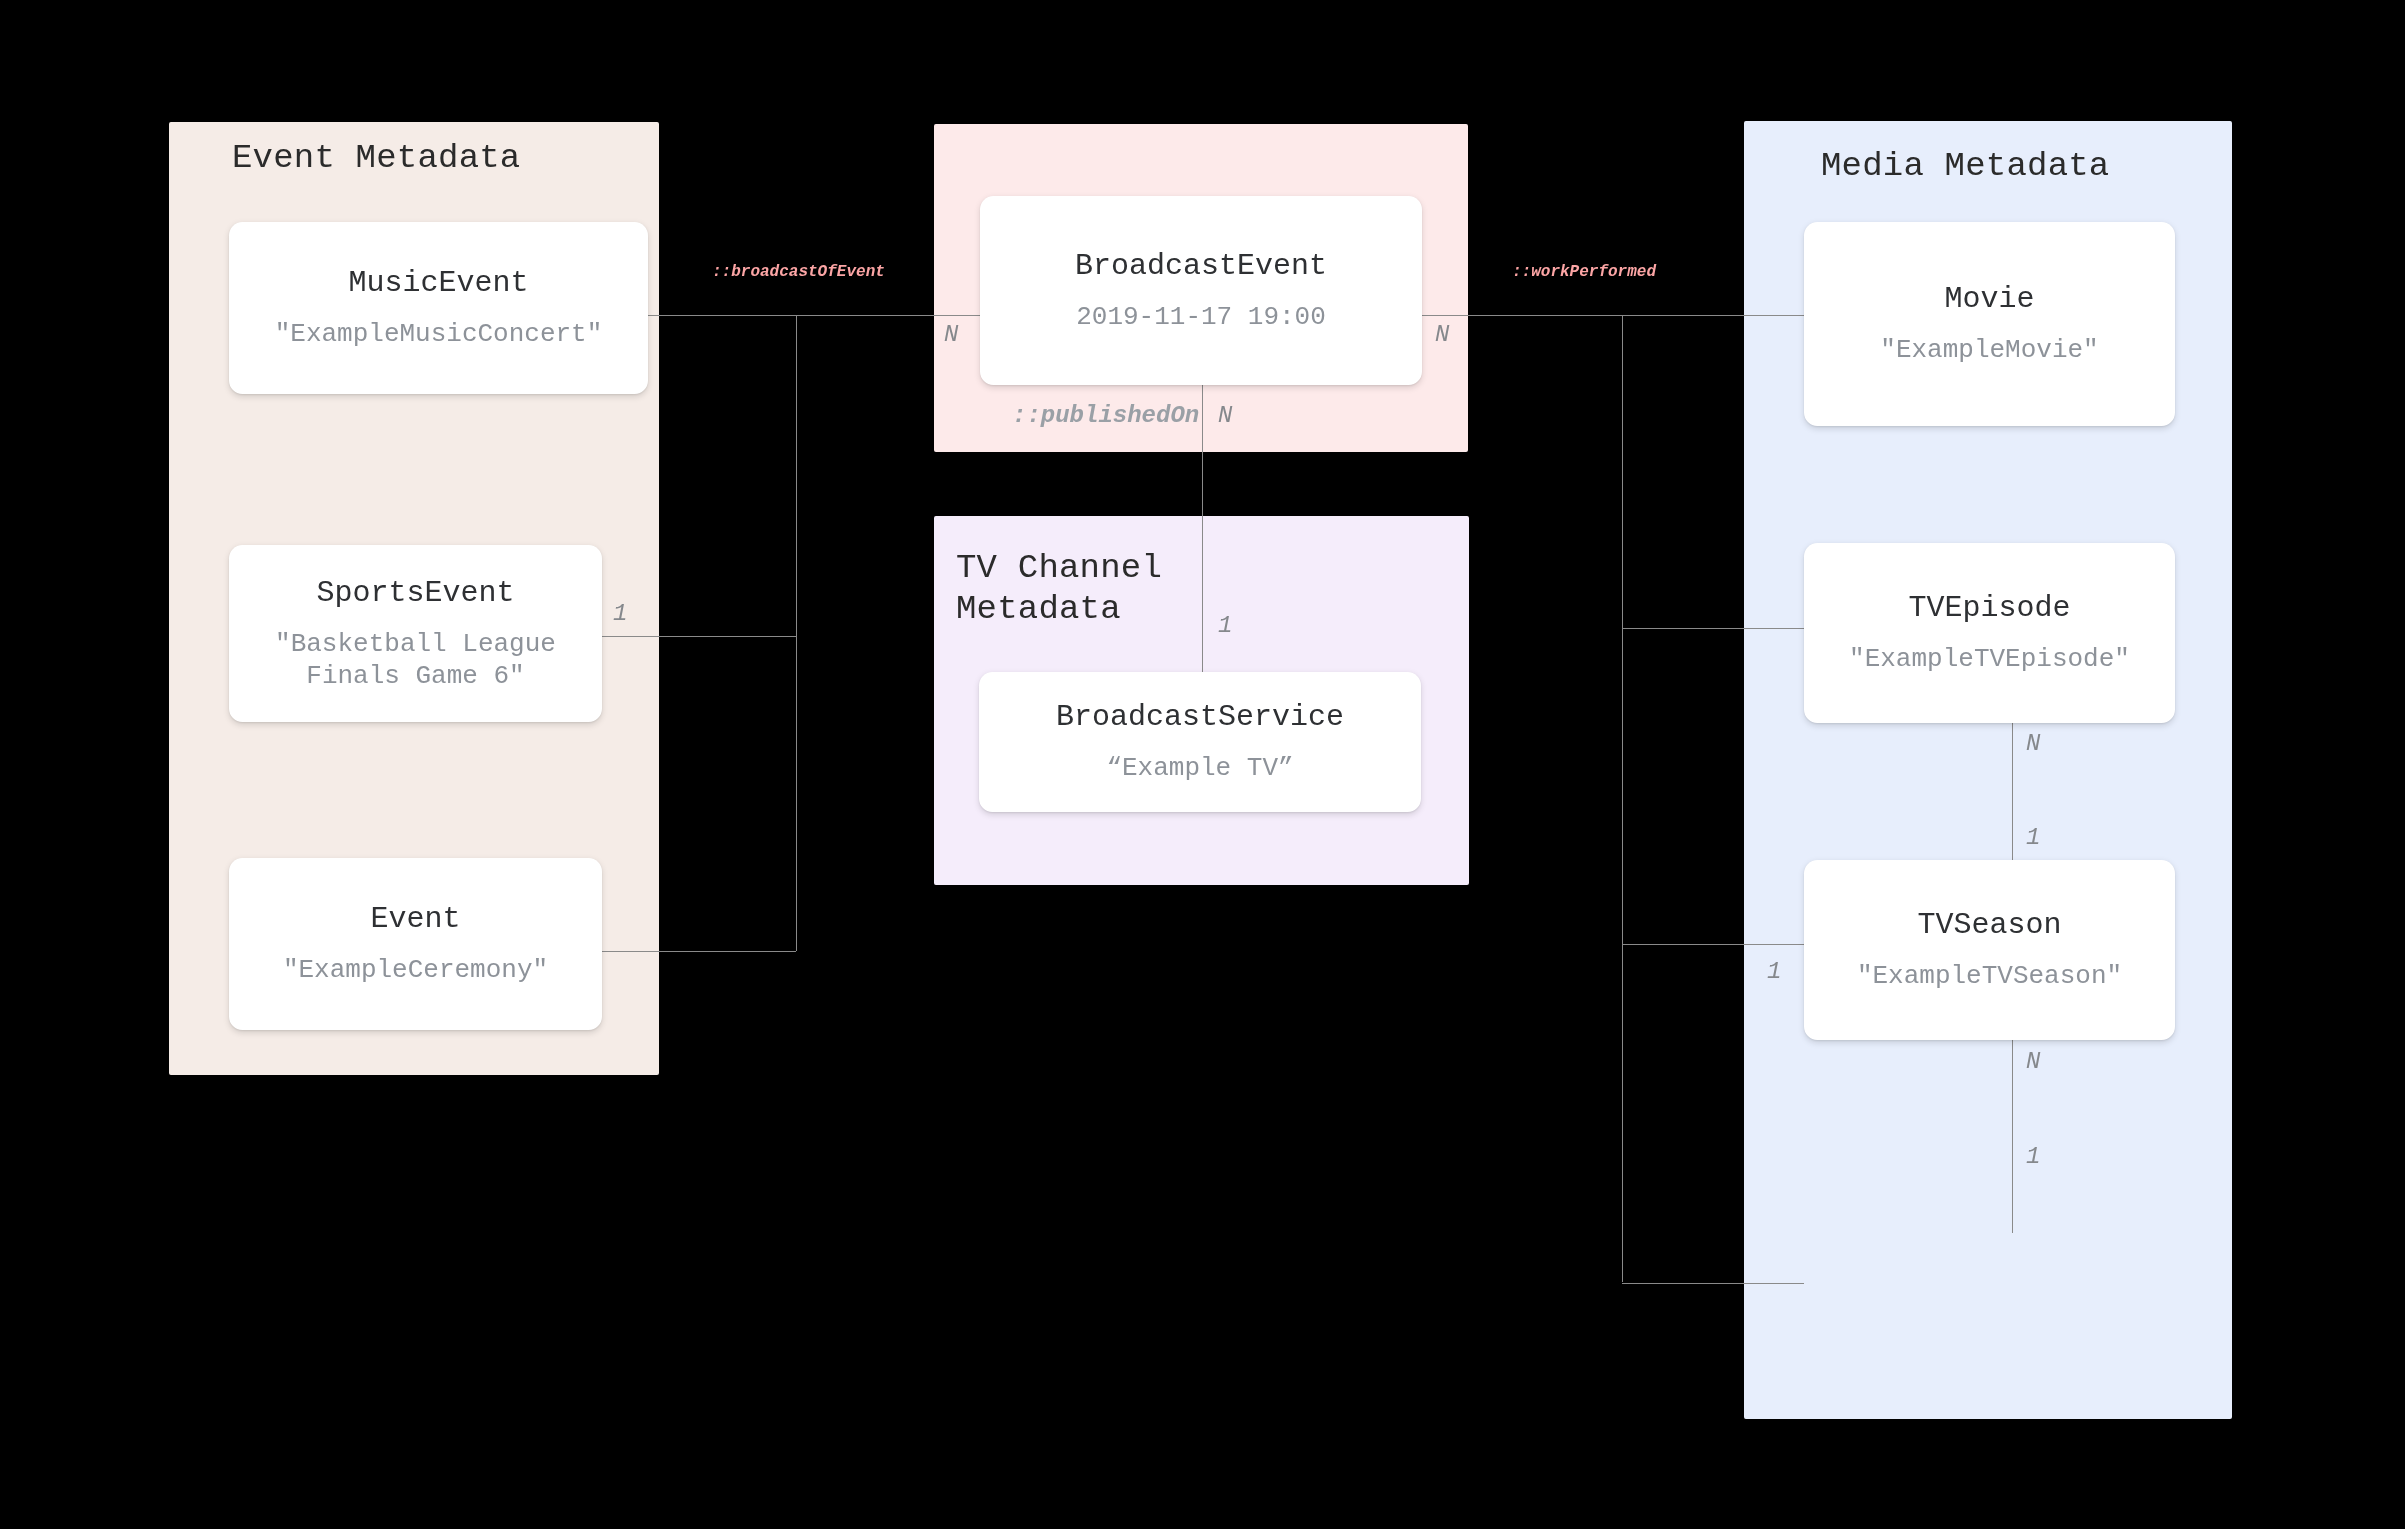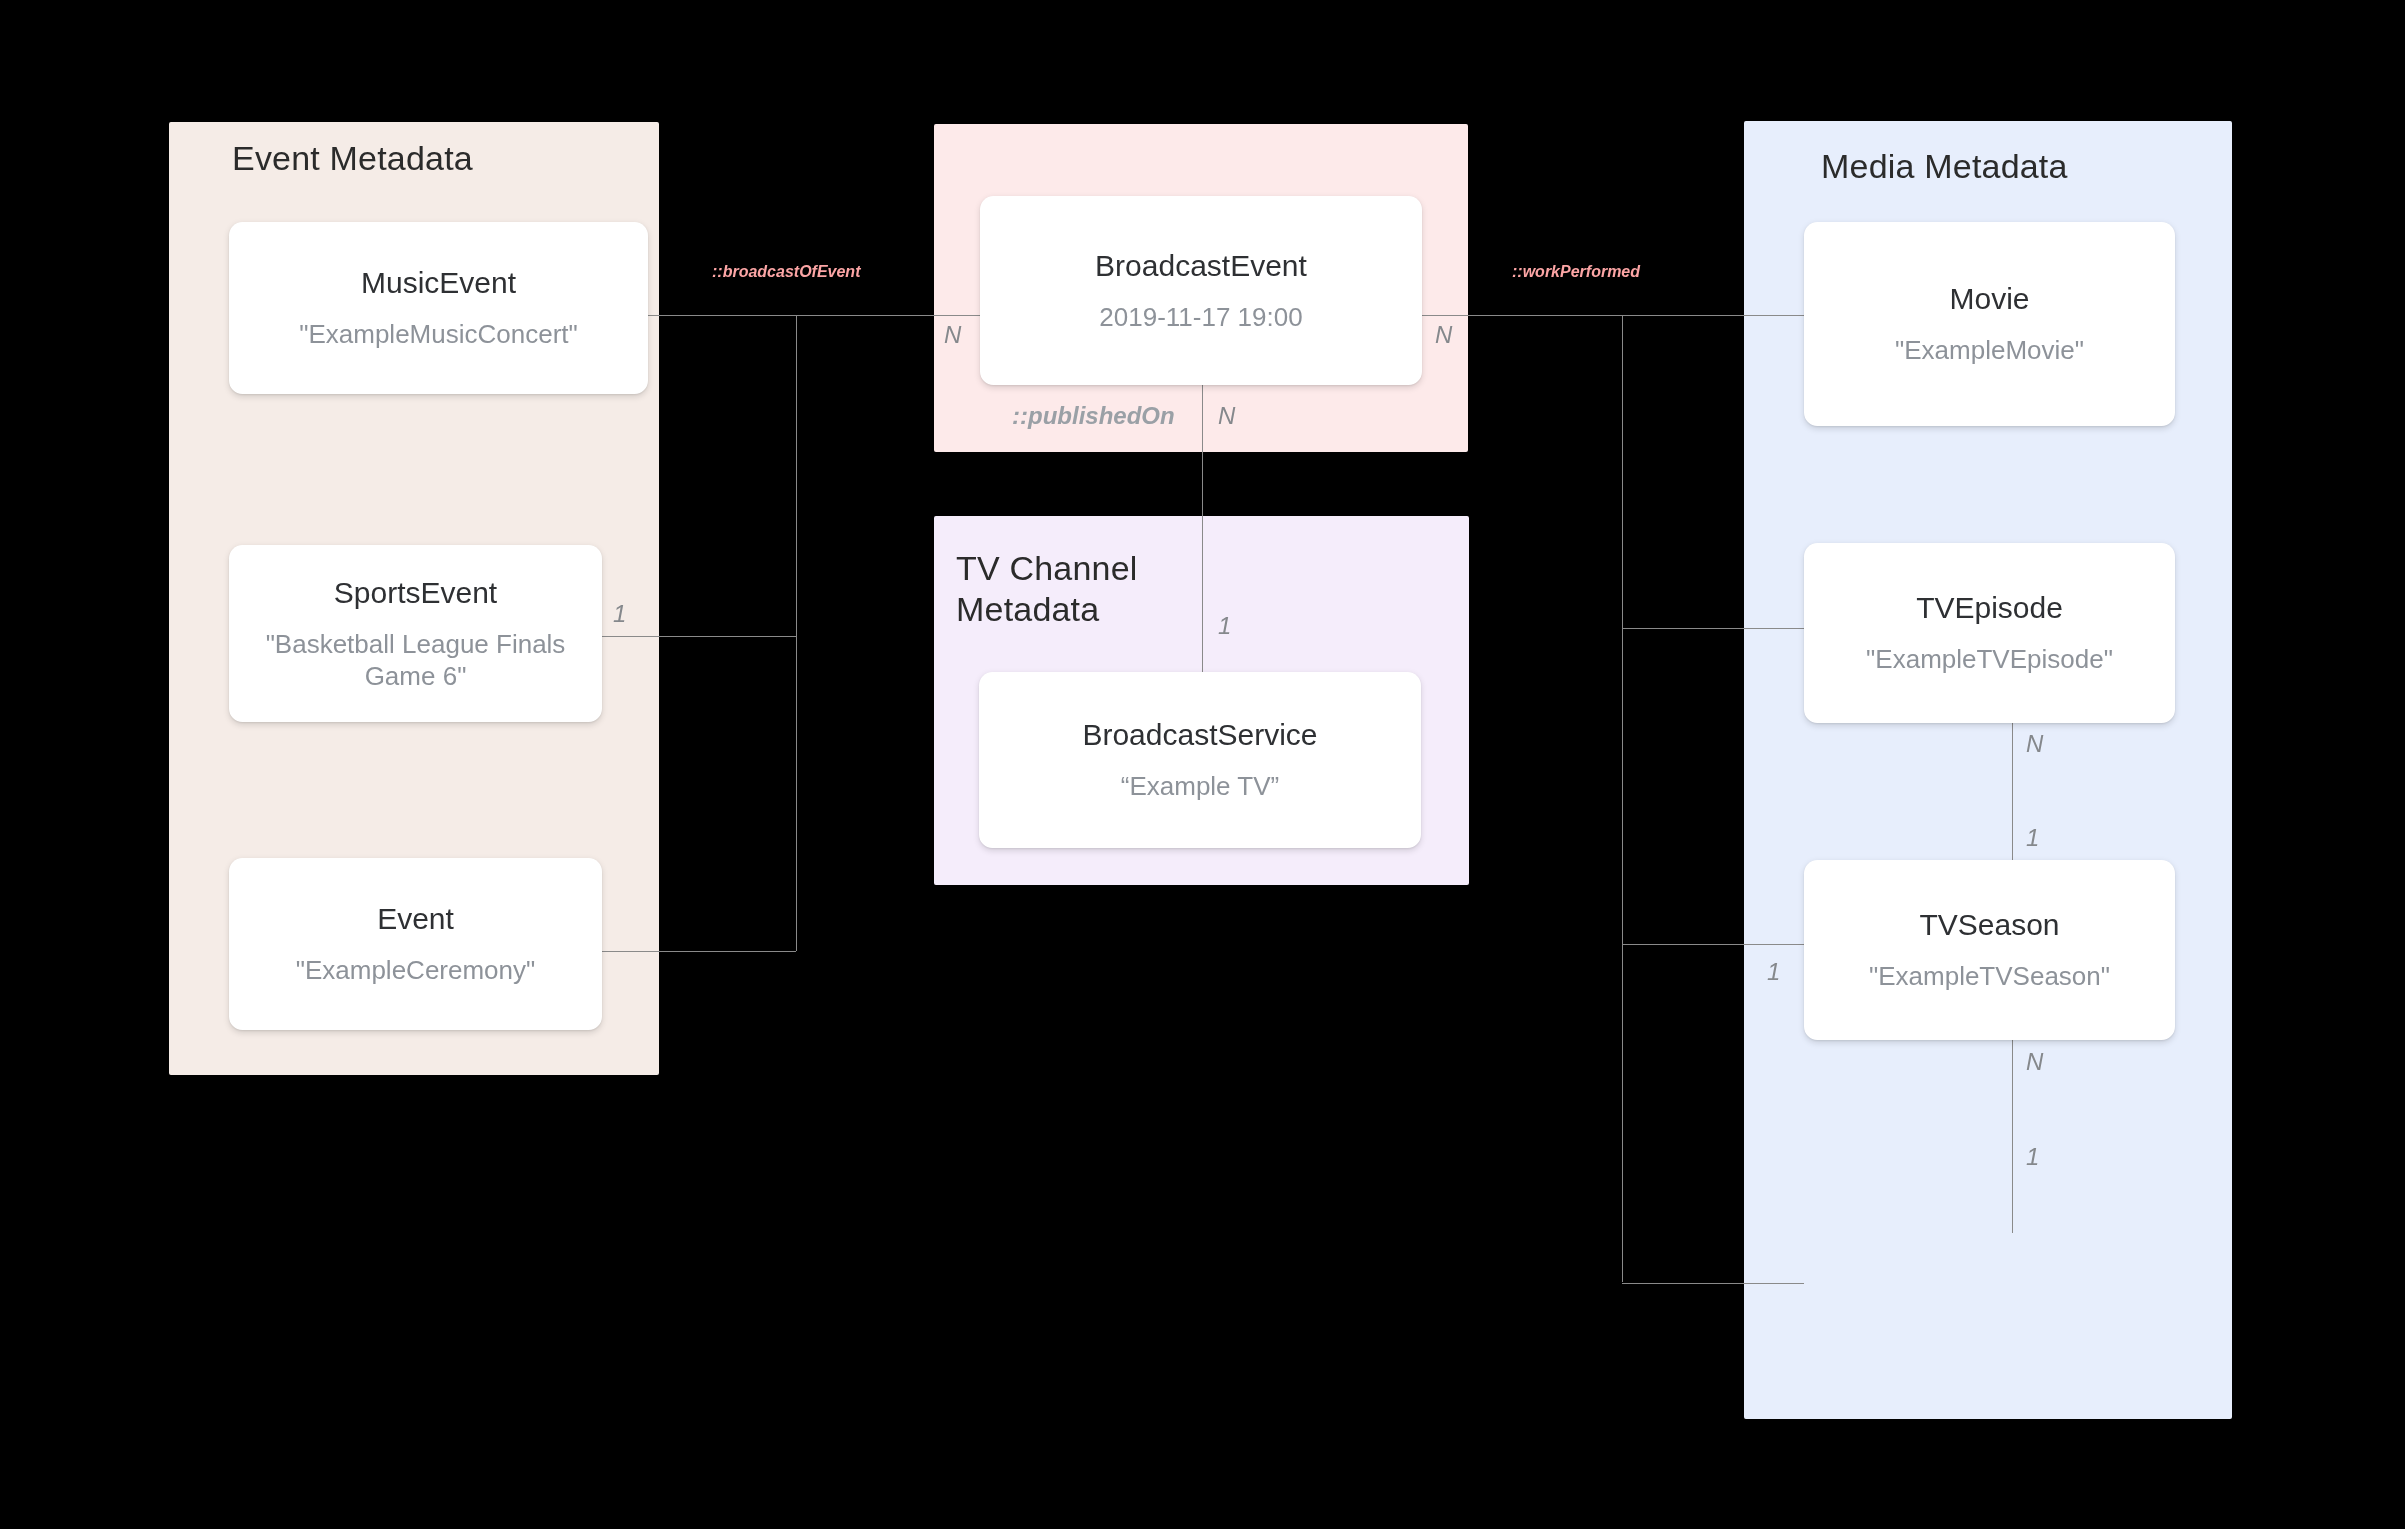--- a/index.html
+++ b/index.html
@@ -6,21 +6,21 @@
   html, body {
     margin: 0;
     padding: 0;
     background: #000000;
   }
   #stage {
     position: relative;
     width: 2405px;
     height: 1529px;
     background: #000000;
-    font-family: Liberation Sans, sans-serif;
+    font-family: Liberation Mono, monospace;
     overflow: hidden;
   }
 
   
   .panel {
     position: absolute;
     box-sizing: border-box;
     border-radius: 1.9px;
   }
   .panel-title {
@@ -154,21 +154,21 @@
   <div class="card" style="left:229px; top:858px; width:373px; height:172px;">
     <div class="card-title">Event</div>
     <div class="card-value">"ExampleCeremony"</div>
   </div>
 
   <div class="card" style="left:980px; top:196px; width:442px; height:189px;">
     <div class="card-title">BroadcastEvent</div>
     <div class="card-value">2019-11-17 19:00</div>
   </div>
 
-  <div class="card" style="left:979px; top:672px; width:442px; height:176px;">
+  <div class="card" style="left:979px; top:672px; width:442px; height:140px;">
     <div class="card-title">BroadcastService</div>
     <div class="card-value">“Example TV”</div>
   </div>
 
   <div class="card" style="left:1804px; top:222px; width:371px; height:204px;">
     <div class="card-title">Movie</div>
     <div class="card-value">"ExampleMovie"</div>
   </div>
 
   <div class="card" style="left:1804px; top:543px; width:371px; height:180px;">

